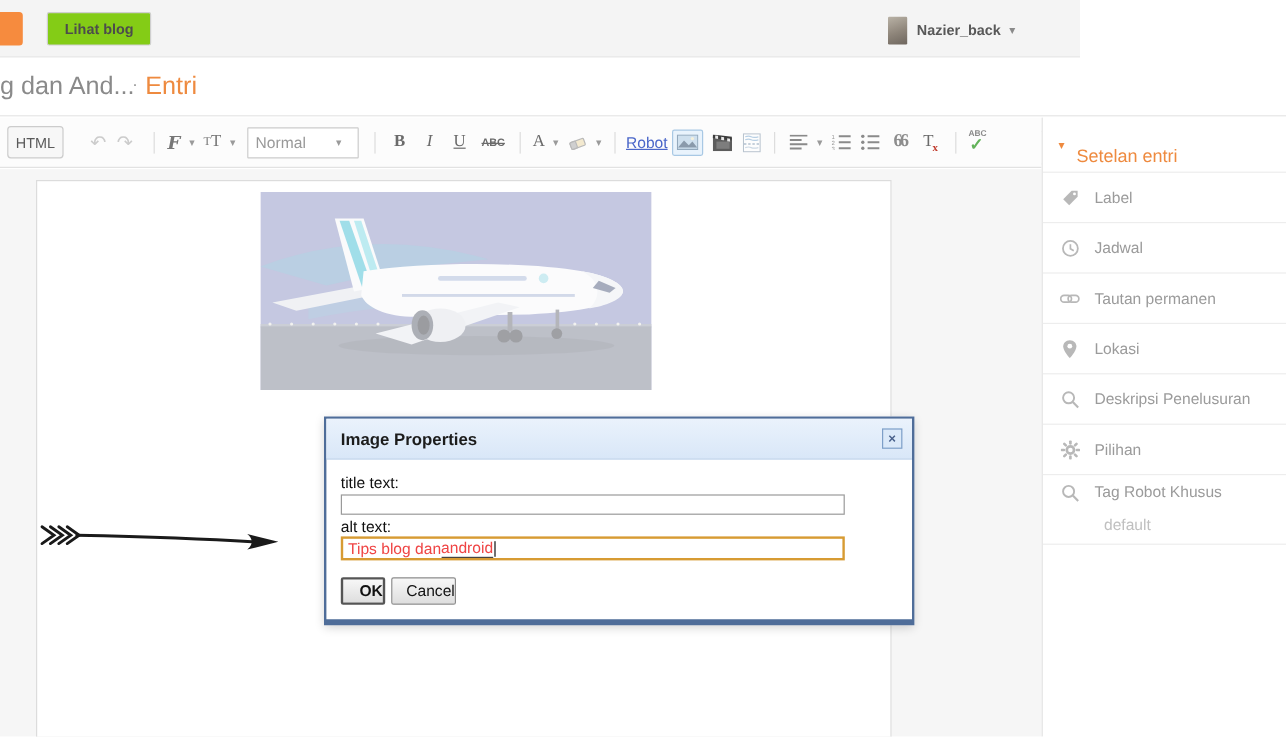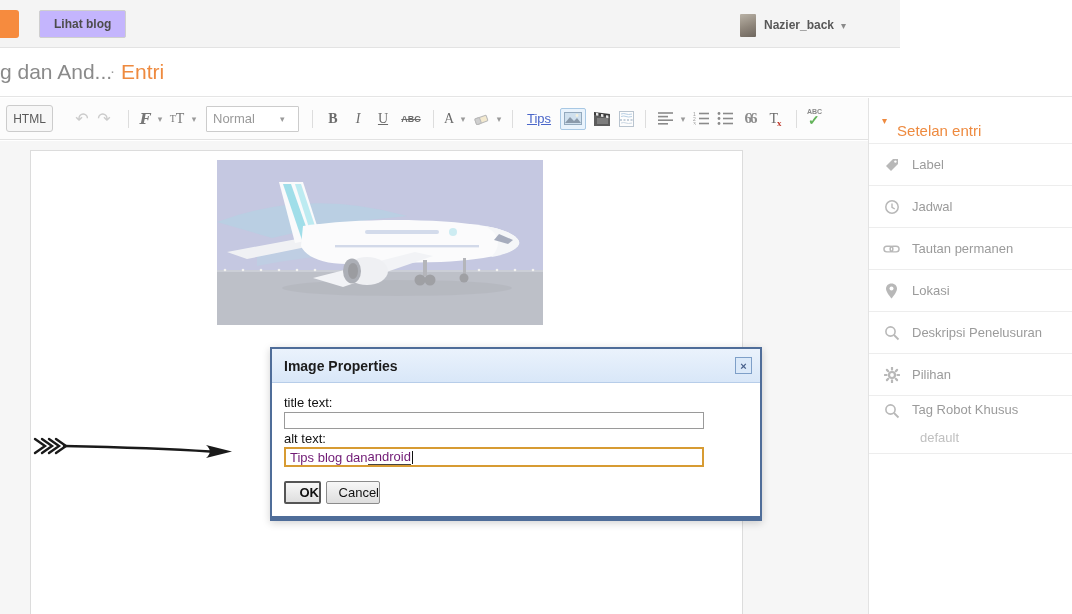--- a/index.html
+++ b/index.html
@@ -6,21 +6,21 @@
   html,body { background:#fff; }
   body { font-family:"Liberation Sans", sans-serif; }
   #app { position:relative; width:1072px; height:614px; overflow:hidden; background:#fff; }
 
   
   .topbar { position:absolute; left:0; top:0; width:900px; height:48px;
             background:#f4f4f4; border-bottom:1px solid #e3e3e3; }
   .logo-chip { position:absolute; left:0; top:10px; width:19px; height:28px;
                background:#f68b3e; border-radius:0 3px 3px 0; }
   .view-blog-btn { position:absolute; left:39px; top:10px; height:28px; padding:0 14px;
-                   background:#c4b5fd; border:1px solid #cfcfcf; border-radius:2px;
+                   background:#84cc16; border:1px solid #cfcfcf; border-radius:2px;
                    font-size:12px; font-weight:bold; color:#4c4c4c; line-height:26px; cursor:pointer; }
   .user-menu { position:absolute; left:740px; top:12px; height:26px; display:flex; align-items:center; cursor:pointer; }
   .avatar { width:16px; height:23px; background:linear-gradient(160deg,#b9b2a6 0%,#8e857a 55%,#6e665e 100%);
             border-radius:1px; }
   .user-name { margin-left:8px; font-size:12px; font-weight:bold; color:#585858; }
   .caret { font-size:10px; color:#8a8a8a; margin-left:7px; }
 
   
   .titlebar { position:absolute; left:0; top:48px; width:1072px; height:49px;
               background:#fff; border-bottom:1px solid #e5e5e5; }
@@ -108,21 +108,21 @@
                 padding-left:12px; position:relative; }
   .dlg-title { font-size:14px; font-weight:bold; color:#1c1c1c; }
   .dlg-close { position:absolute; right:8px; top:8px; width:17px; height:17px;
                background:#dbe9f9; border:1px solid #7e9fc8; display:flex; align-items:center;
                justify-content:center; font-size:11px; font-weight:bold; color:#49618c; cursor:pointer; }
   .dlg-body { padding:10px 12px 12px 12px; position:relative; }
   .dlg-label { font-size:13px; color:#111; margin-top:2px; }
   .dlg-input { width:420px; height:17px; border:1px solid #9a9a9a; margin-top:2px; display:block;
                font-size:12px; padding:0 3px; font-family:"Liberation Sans",sans-serif; }
   .alt-input { width:420px; height:20px; border:2px solid #d79b33; margin-top:1px;
-               display:flex; align-items:center; padding:0 4px; font-size:13px; color:#701a75;
+               display:flex; align-items:center; padding:0 4px; font-size:13px; color:#ef4444;
                background:#fff; cursor:text; }
   .alt-underlined { border-bottom:1px solid #444; }
   .text-caret { display:inline-block; width:1px; height:13px; background:#111; margin-left:1px; }
   .dlg-btn-row { margin-top:14px; display:flex; }
   .dlg-btn { height:23px; background:linear-gradient(#f7f7f7,#dedede); font-size:13px; color:#111;
              border-radius:2px; cursor:pointer; font-family:"Liberation Sans",sans-serif;text-align:right; }
   .btn-ok { width:37px; border:2px solid #555; font-weight:bold; }
   .btn-cancel { width:54px; border:1px solid #8b8b8b; margin-left:5px; }
 </style>
 </head>
@@ -178,21 +178,21 @@
     <span class="tb tb-icon">
       <svg width="16" height="14" viewBox="0 0 16 14">
           <g transform="rotate(-20 8 7)">
             <rect x="2" y="5" width="12" height="6" rx="1" fill="#f3e9cf" stroke="#b9b9b9"></rect>
             <rect x="2" y="5" width="5" height="6" rx="1" fill="#cfcfcf" stroke="#b9b9b9"></rect>
           </g>
         </svg>
     </span>
     <span class="tb tb-caret">▾</span>
     <span class="tsep"></span>
-    <span class="tb tb-link">Tips</span>
+    <span class="tb tb-link">Robot</span>
     <span class="img-tool">
       <svg width="18" height="13" viewBox="0 0 18 13">
           <rect x="0.5" y="0.5" width="17" height="12" fill="#cfe0ee" stroke="#93a9bd"></rect>
           <path d="M1 11 L6 5 L10 9 L13 6 L17 11 Z" fill="#8a9aab"></path>
           <circle cx="13" cy="3.5" r="1.4" fill="#f4f0dc"></circle>
         </svg>
     </span>
     <span class="tb tb-icon">
       <svg width="17" height="14" viewBox="0 0 17 14">
           <rect x="0" y="3" width="16" height="11" fill="#5c5c5c"></rect>

